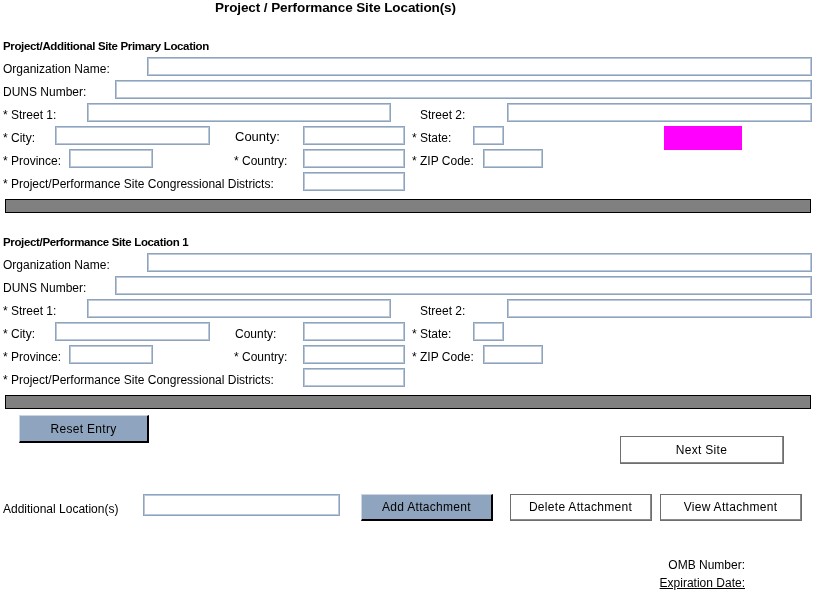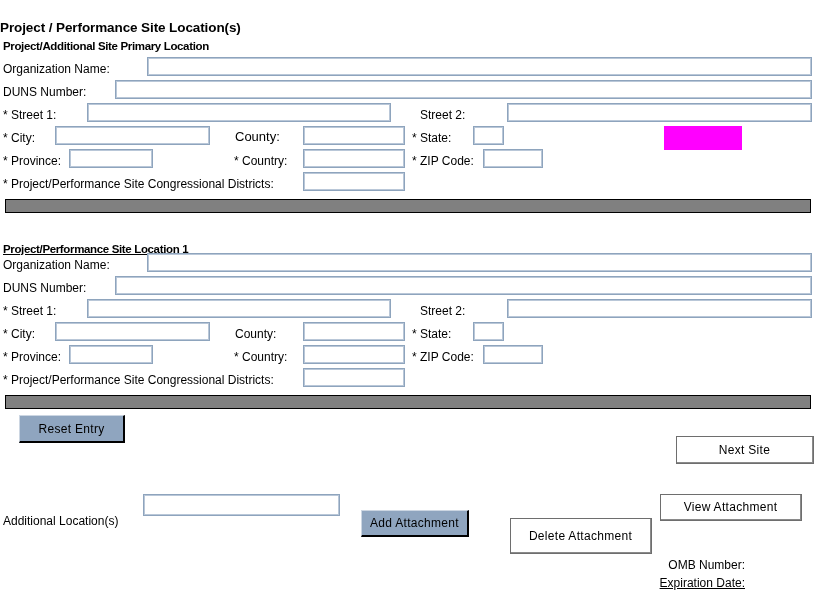--- a/index.html
+++ b/index.html
@@ -14,23 +14,23 @@
     font-family: "Liberation Sans", sans-serif;
     font-size: 12px;
     color: #000000;
     overflow: hidden;
   }
   .abs { position: absolute; }
 
   
   #page-title {
     left: 0;
-    top: 20px;
+    top: 0;
     width: 671px;
-    text-align: left;
+    text-align: center;
     font-size: 13.5px;
     font-weight: bold;
     letter-spacing: -0.1px;
   }
 
   
   .section-heading {
     font-size: 11.5px;
     font-weight: bold;
     letter-spacing: -0.35px;
@@ -145,21 +145,21 @@
 <div class="abs tinput" style="left:303px; top:149px; width:102px; height:19px;"></div>
 
 <div class="abs flabel" style="left:412px; top:154px;">* ZIP Code:</div>
 <div class="abs tinput" style="left:483px; top:149px; width:60px; height:19px;"></div>
 
 <div class="abs flabel" style="left:3px; top:177px;">* Project/Performance Site Congressional Districts:</div>
 <div class="abs tinput" style="left:303px; top:172px; width:102px; height:19px;"></div>
 
 <div class="abs divider" style="left:5px; top:199px; width:806px; height:14px;"></div>
 
-<div class="abs section-heading" style="left:3px; top:243px;text-decoration:underline;">Project/Performance Site Location 1</div>
+<div class="abs section-heading" style="left:3px; top:236px;">Project/Performance Site Location 1</div>
 
 <div class="abs flabel" style="left:3px; top:258px;">Organization Name:</div>
 <div class="abs tinput" style="left:147px; top:253px; width:665px; height:19px;"></div>
 
 <div class="abs flabel" style="left:3px; top:281px;">DUNS Number:</div>
 <div class="abs tinput" style="left:115px; top:276px; width:697px; height:19px;"></div>
 
 <div class="abs flabel" style="left:3px; top:304px;">* Street 1:</div>
 <div class="abs tinput" style="left:87px; top:299px; width:304px; height:19px;"></div>
 
@@ -182,27 +182,27 @@
 <div class="abs tinput" style="left:303px; top:345px; width:102px; height:19px;"></div>
 
 <div class="abs flabel" style="left:412px; top:350px;">* ZIP Code:</div>
 <div class="abs tinput" style="left:483px; top:345px; width:60px; height:19px;"></div>
 
 <div class="abs flabel" style="left:3px; top:373px;">* Project/Performance Site Congressional Districts:</div>
 <div class="abs tinput" style="left:303px; top:368px; width:102px; height:19px;"></div>
 
 <div class="abs divider" style="left:5px; top:395px; width:806px; height:14px;"></div>
 
-<div class="abs btn btn-blue" style="left:19px; top:415px; width:106px; height:28px;">Reset Entry</div>
-
-<div class="abs btn btn-white" style="left:676px; top:436px; width:138px; height:28px;">Next Site</div>
-
-<div class="abs flabel" style="left:3px; top:502px;margin-top:12px;">Additional Location(s)</div>
+<div class="abs btn btn-blue" style="left:19px; top:415px; width:130px; height:28px;">Reset Entry</div>
+
+<div class="abs btn btn-white" style="left:620px; top:436px; width:164px; height:28px;">Next Site</div>
+
+<div class="abs flabel" style="left:3px; top:502px;">Additional Location(s)</div>
 <div class="abs tinput" style="left:143px; top:494px; width:197px; height:22px;"></div>
 
-<div class="abs btn btn-blue" style="left:361px; top:510px; width:108px; height:27px;">Add Attachment</div>
-
-<div class="abs btn btn-white" style="left:510px; top:518px; width:142px; height:36px;">Delete Attachment</div>
+<div class="abs btn btn-blue" style="left:361px; top:494px; width:132px; height:27px;">Add Attachment</div>
+
+<div class="abs btn btn-white" style="left:510px; top:494px; width:142px; height:27px;">Delete Attachment</div>
 
 <div class="abs btn btn-white" style="left:660px; top:494px; width:142px; height:27px;">View  Attachment</div>
 
 <div class="abs footer-line" style="left:540px; top:558px; width:205px;">OMB Number:</div>
 <div class="abs footer-line" style="left:540px; top:576px; width:205px;text-decoration:underline;">Expiration Date:</div>
 
 </body></html>

